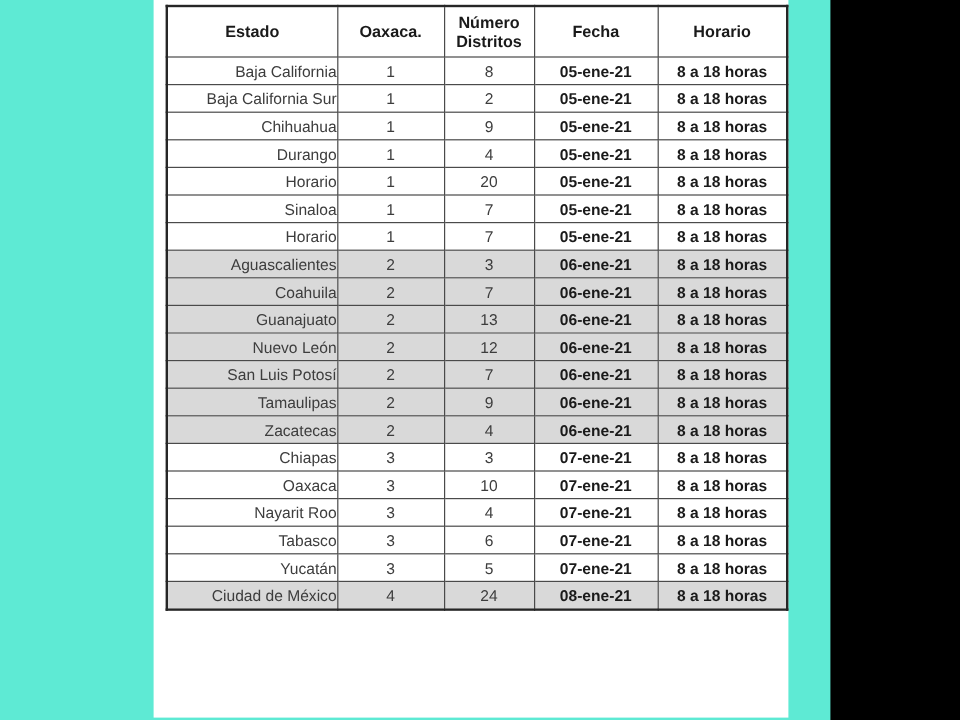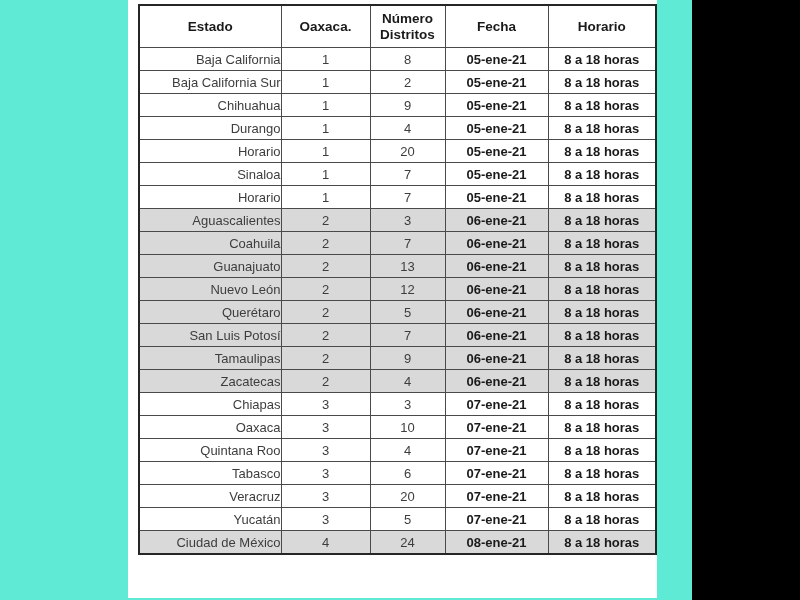--- a/index.html
+++ b/index.html
@@ -171,27 +171,20 @@
     <td class="bold">8 a 18 horas</td>
   </tr>
           <tr class="shaded">
     <td class="estado">Nuevo León</td>
     <td class="num">2</td>
     <td class="num">12</td>
     <td class="bold">06-ene-21</td>
     <td class="bold">8 a 18 horas</td>
   </tr>
           <tr class="shaded">
-    <td class="estado">Querétaro</td>
-    <td class="num">2</td>
-    <td class="num">5</td>
-    <td class="bold">06-ene-21</td>
-    <td class="bold">8 a 18 horas</td>
-  </tr>
-          <tr class="shaded">
     <td class="estado">San Luis Potosí</td>
     <td class="num">2</td>
     <td class="num">7</td>
     <td class="bold">06-ene-21</td>
     <td class="bold">8 a 18 horas</td>
   </tr>
           <tr class="shaded">
     <td class="estado">Tamaulipas</td>
     <td class="num">2</td>
     <td class="num">9</td>
@@ -213,37 +206,30 @@
     <td class="bold">8 a 18 horas</td>
   </tr>
           <tr>
     <td class="estado">Oaxaca</td>
     <td class="num">3</td>
     <td class="num">10</td>
     <td class="bold">07-ene-21</td>
     <td class="bold">8 a 18 horas</td>
   </tr>
           <tr>
-    <td class="estado">Quintana Roo</td>
+    <td class="estado">Nayarit Roo</td>
     <td class="num">3</td>
     <td class="num">4</td>
     <td class="bold">07-ene-21</td>
     <td class="bold">8 a 18 horas</td>
   </tr>
           <tr>
     <td class="estado">Tabasco</td>
     <td class="num">3</td>
     <td class="num">6</td>
-    <td class="bold">07-ene-21</td>
-    <td class="bold">8 a 18 horas</td>
-  </tr>
-          <tr>
-    <td class="estado">Veracruz</td>
-    <td class="num">3</td>
-    <td class="num">20</td>
     <td class="bold">07-ene-21</td>
     <td class="bold">8 a 18 horas</td>
   </tr>
           <tr>
     <td class="estado">Yucatán</td>
     <td class="num">3</td>
     <td class="num">5</td>
     <td class="bold">07-ene-21</td>
     <td class="bold">8 a 18 horas</td>
   </tr>

